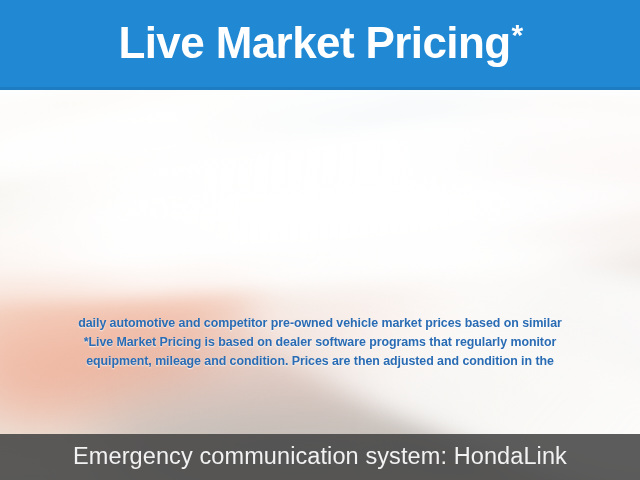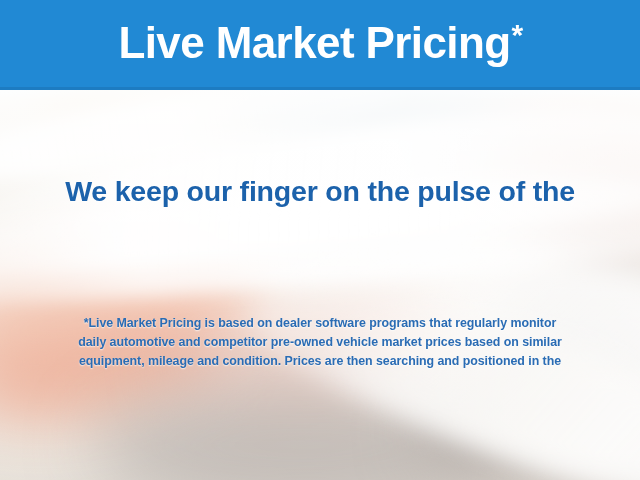--- a/index.html
+++ b/index.html
@@ -266,25 +266,27 @@
     <div class="sheen" id="sheen-1"></div>
     <div class="sheen" id="sheen-2"></div>
     <div class="sheen" id="sheen-3"></div>
     <div class="sheen" id="sheen-5"></div>
     <div id="photo-haze"></div>
   </div>
 
   <div id="content">
 
     <div id="headline">
-      <span class="hl-line">We keep our finger on the pulse of the</span>
     </div>
 
     <div id="finelegal">
+      <span class="fp-line">daily automotive and competitor pre-owned vehicle market prices based on similar</span>
       <span class="fp-line">*Live Market Pricing is based on dealer software programs that regularly monitor</span>
-      <span class="fp-line">daily automotive and competitor pre-owned vehicle market prices based on similar</span>
-      <span class="fp-line">equipment, mileage and condition. Prices are then searching and positioned in the</span>
+      <span class="fp-line">equipment, mileage and condition. Prices are then adjusted and condition in the</span>
     </div>
 
   </div>
 
+  <div id="caption-bar">
+    <div id="caption-text">Emergency communication system: HondaLink</div>
+  </div>
 
 </div>
 
 </body></html>

